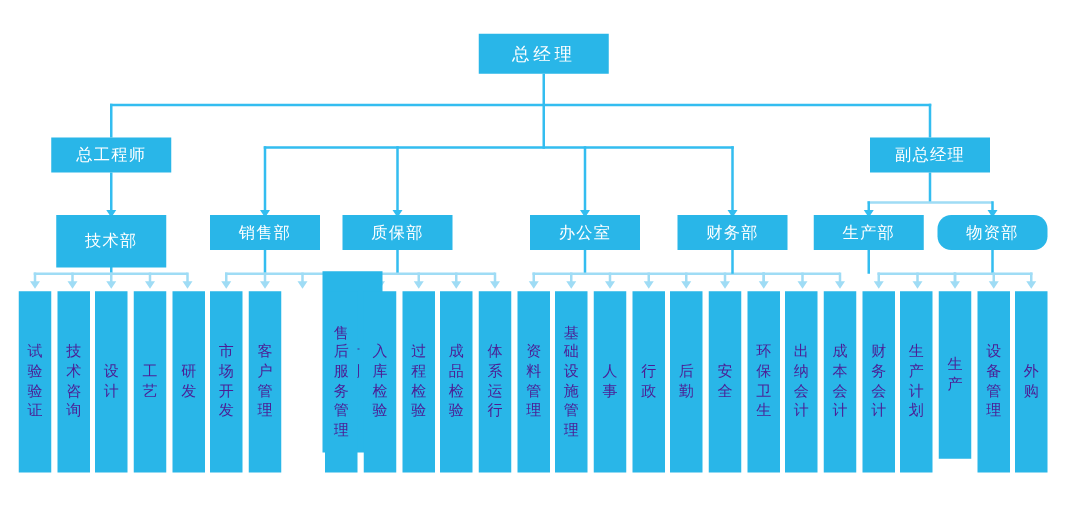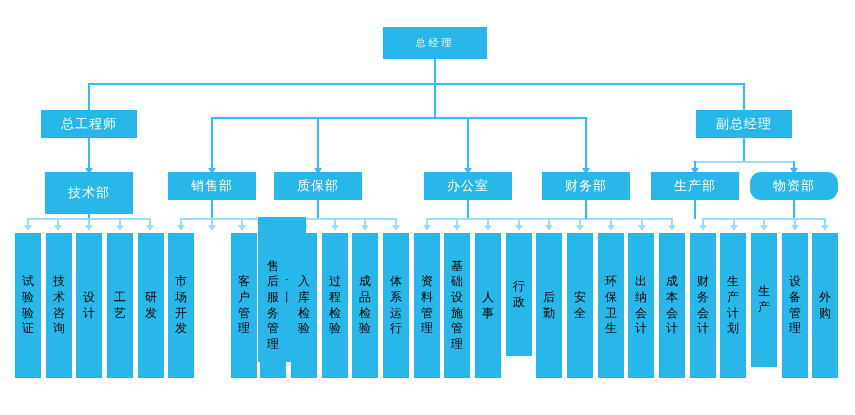--- a/index.html
+++ b/index.html
@@ -23,29 +23,29 @@
     color: #ffffff;
     display: flex;
     align-items: center;
     justify-content: center;
     text-align: center;
     letter-spacing: 1px;
     line-height: 1.15;
     white-space: nowrap;
     z-index: 3;
   }
-  .lvl1 { font-size: 10px; letter-spacing: 3px; }
+  .lvl1 { font-size: 14px; letter-spacing: 3px; }
   .lvl2 { font-size: 13px; letter-spacing: 1px; }
   .lvl3 { font-size: 13px; letter-spacing: 1px; }
 
   
   .leaf {
     position: absolute;
     background: #29b6e8;
-    color: #000000;
+    color: #4c1d95;
     font-size: 12px;
     line-height: 1.30;
     display: flex;
     align-items: center;
     justify-content: center;
     z-index: 3;
   }
   .leaf span {
     display: block;
     width: 13px;
@@ -233,21 +233,21 @@
     </div>
   <div class="leaf" style="left:107px; top:233px; width:26px; height:145px;">
     <span>工艺</span>
     </div>
   <div class="leaf" style="left:138px; top:233px; width:26px; height:145px;">
     <span>研发</span>
     </div>
   <div class="leaf" style="left:168px; top:233px; width:26px; height:145px;">
     <span>市场开发</span>
     </div>
-  <div class="leaf" style="left:199px; top:233px; width:26px; height:145px;margin-left:32px;">
+  <div class="leaf" style="left:199px; top:233px; width:26px; height:145px;">
     <span>客户管理</span>
     </div>
   <div class="leaf" style="left:230px; top:217px; width:48px; height:145px;margin-left:28px;">
     <span>计划</span>
     </div>
   <div class="leaf" style="left:260px; top:233px; width:26px; height:145px;">
     <span>售后服务管理</span>
     </div>
   <div class="leaf" style="left:291px; top:233px; width:26px; height:145px;">
     <span>入库检验</span>
@@ -263,21 +263,21 @@
     </div>
   <div class="leaf" style="left:414px; top:233px; width:26px; height:145px;">
     <span>资料管理</span>
     </div>
   <div class="leaf" style="left:444px; top:233px; width:26px; height:145px;">
     <span>基础设施管理</span>
     </div>
   <div class="leaf" style="left:475px; top:233px; width:26px; height:145px;">
     <span>人事</span>
     </div>
-  <div class="leaf" style="left:506px; top:233px; width:26px; height:123px;">
+  <div class="leaf" style="left:506px; top:233px; width:26px; height:145px;">
     <span>行政</span>
     </div>
   <div class="leaf" style="left:536px; top:233px; width:26px; height:145px;">
     <span>后勤</span>
     </div>
   <div class="leaf" style="left:567px; top:233px; width:26px; height:145px;">
     <span>安全</span>
     </div>
   <div class="leaf" style="left:598px; top:233px; width:26px; height:145px;">
     <span>环保卫生</span>

